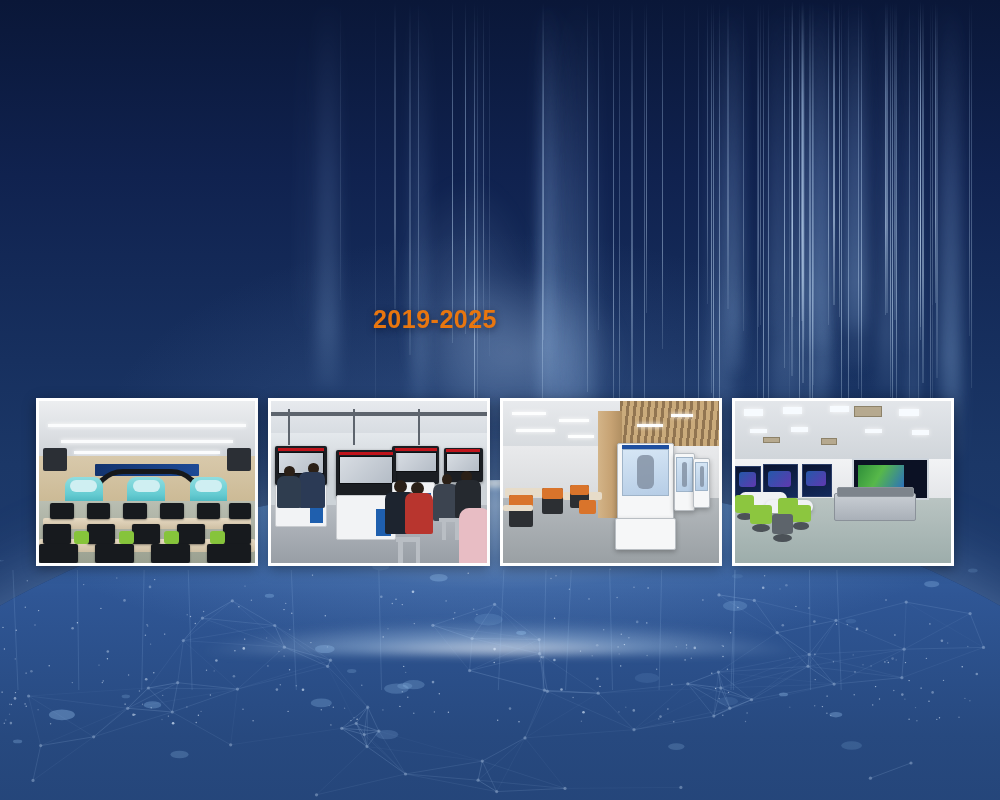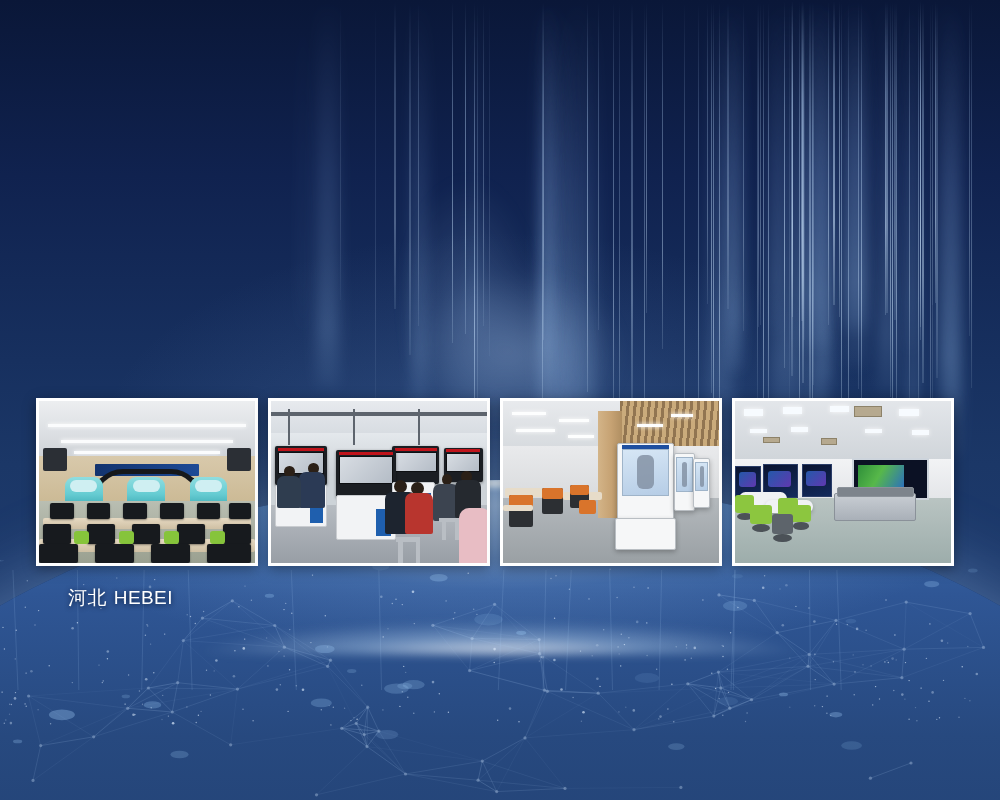--- a/index.html
+++ b/index.html
@@ -905,20 +905,21 @@
       <ellipse cx="851.6" cy="185.5" rx="10.4" ry="4.3" fill="#9ecbf7" opacity="0.16"></ellipse>
       <ellipse cx="61.9" cy="154.8" rx="13.0" ry="5.4" fill="#9ecbf7" opacity="0.34"></ellipse>
       <ellipse cx="972.8" cy="10.5" rx="4.8" ry="2.0" fill="#9ecbf7" opacity="0.16"></ellipse>
       <ellipse cx="728.0" cy="141.2" rx="10.1" ry="4.3" fill="#9ecbf7" opacity="0.11"></ellipse>
       <ellipse cx="324.8" cy="89.0" rx="9.9" ry="4.1" fill="#9ecbf7" opacity="0.27"></ellipse>
       <ellipse cx="647.0" cy="118.0" rx="12.2" ry="5.1" fill="#9ecbf7" opacity="0.11"></ellipse>
       <ellipse cx="351.7" cy="111.1" rx="4.7" ry="2.0" fill="#9ecbf7" opacity="0.20"></ellipse>
     </svg>
 
 
+  <div class="years">2019-2025</div>
 
   <div class="strip">
 
     <div class="card">
       <div class="photo">
         <div class="scene">
           <div class="s1-ceil"></div>
           <div class="s1-ceilstrip" style="left:4%;top:14%;width:92%"></div>
           <div class="s1-ceilstrip" style="left:10%;top:24%;width:80%"></div>
           <div class="s1-ceilstrip" style="left:16%;top:31%;width:68%"></div>
@@ -1117,18 +1118,15 @@
           <div class="s4-chair" style="left:7%;top:64%;width:10%;height:12%"></div>
           <div class="s4-chair" style="left:20%;top:60%;width:9%;height:11%"></div>
           <div class="s4-chair" style="left:26%;top:64%;width:9%;height:11%"></div>
           <div class="s4-chair" style="left:17%;top:70%;width:10%;height:12%;background:#5d646b"></div>
         </div>
       </div>
     </div>
   </div>
 
   <div class="captions">
-    <div class="caption">
-      <span class="cap-cn">河北</span><span>HEBEI</span>
-    </div>
   </div>
 
 </div>
 
 </body></html>

